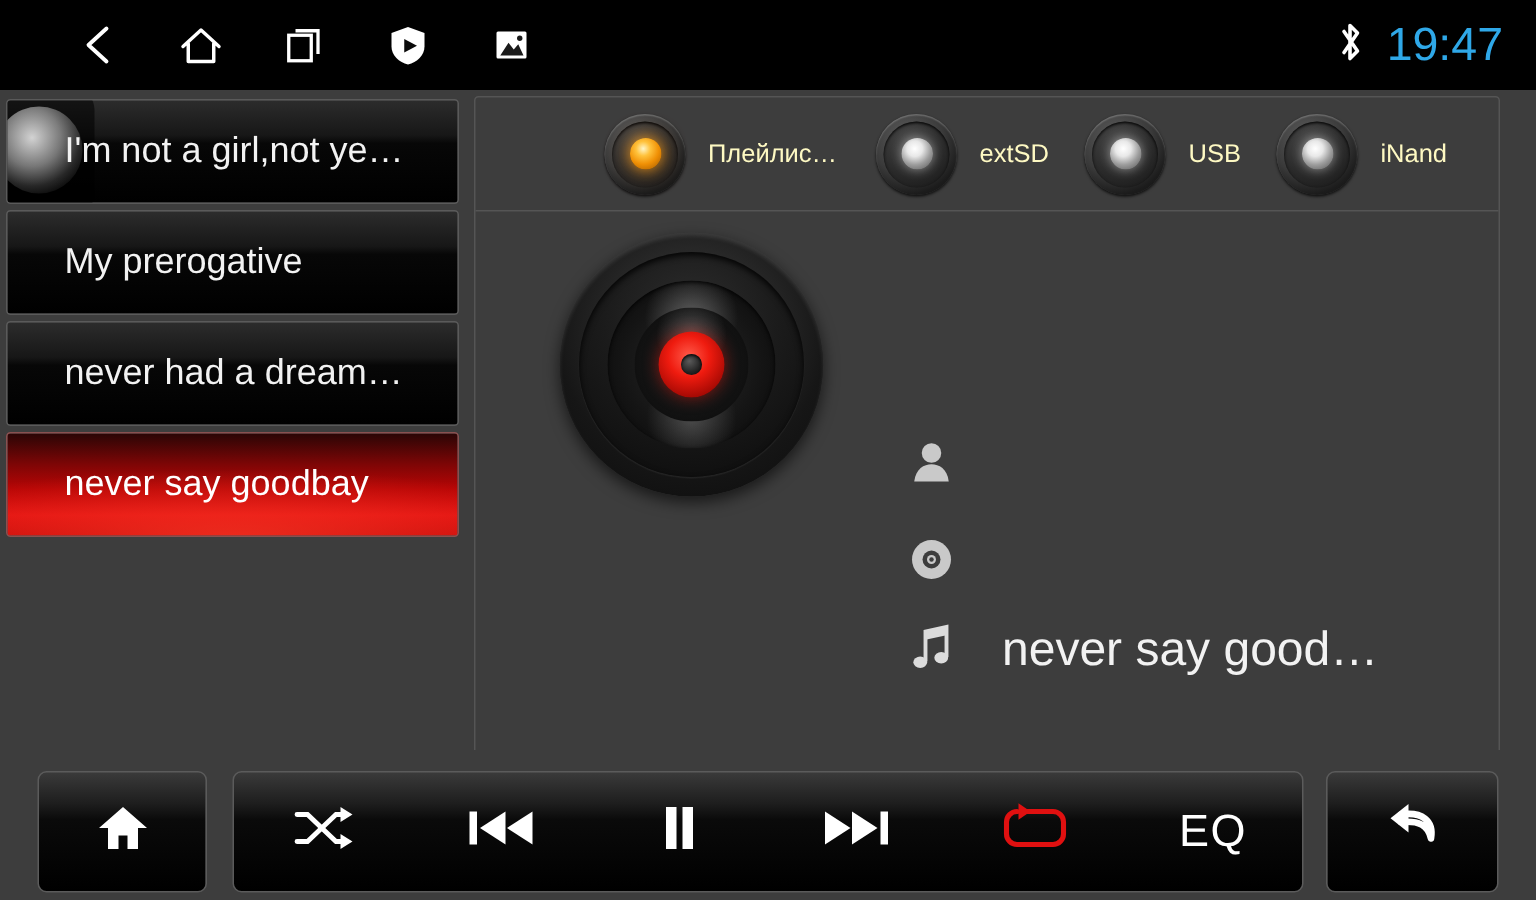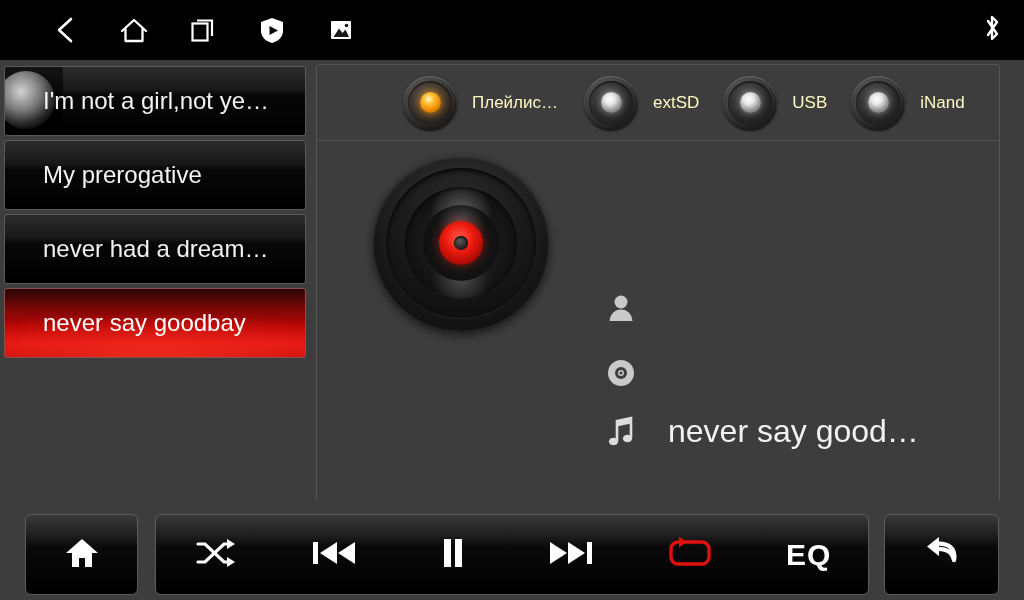--- a/index.html
+++ b/index.html
@@ -151,21 +151,21 @@
     background:radial-gradient(circle at 46% 38%, #ff5a4a 0%, #ef1b0f 38%, #a80a04 74%, #5a0402 100%);
     box-shadow:0 0 10px rgba(220,20,10,.55);
   }
   .disc-hole{
     left:81px; top:81px; width:14px; height:14px;
     background:radial-gradient(circle at 40% 34%, #5a5a5a 0%, #242424 60%, #0a0a0a 100%);
     box-shadow:inset 0 1px 2px rgba(0,0,0,.9);
   }
 
   .meta-row{
-    position:absolute; display:flex; align-items:flex-start;
+    position:absolute; display:flex; align-items:center;
   }
   .meta-icon{
     width:38px; height:38px;
     display:flex; align-items:center; justify-content:center;
   }
   .meta-val{
     color:#f2f2f2; font-size:32px; margin-left:28px; white-space:nowrap;
   }
   #meta-artist{ left:285px; top:148px; }
   #meta-album { left:285px; top:213px; }
@@ -200,21 +200,21 @@
     position:absolute; left:0; bottom:0; width:1024px; height:100px;
     background:#3d3d3d;
   }
   .bbtn{
     position:absolute;
     border:1px solid #5b5b5b; border-radius:6px;
     background:linear-gradient(to bottom,#3a3a3a 0%,#1e1e1e 26%,#0a0a0a 40%,#000 100%);
     display:flex; align-items:center; justify-content:space-around;
   }
   #btn-home{ left:25px; top:14px; width:113px; height:81px; }
-  #ctrlgroup{ left:155px; top:14px; width:714px; height:81px;font-weight:bold; }
+  #ctrlgroup{ left:155px; top:14px; width:714px; height:81px; }
   #btn-back { left:884px; top:14px; width:115px; height:81px; }
   .ctrl{
     width:105px; height:79px;
     display:flex; align-items:center; justify-content:center;
   }
   #eq-label{ color:#fff; font-size:30px; letter-spacing:1px; }
 </style>
 </head>
 <body>
 
@@ -256,20 +256,21 @@
     </div>
 
   </div>
 
   <div class="sb-right">
     <span>
       <svg width="20" height="32" viewBox="0 0 20 32">
         <path d="M6 9 L15 22 L10 27 V5 L15 10 L6 23" fill="none" stroke="#fff" stroke-width="2.4" stroke-linecap="round" stroke-linejoin="round"></path>
       </svg>
     </span>
+    <span id="clock">19:47</span>
   </div>
 </div>
 
 <div id="playlist">
 
   <div class="pl-item">
     <span class="ripple"></span>
     <span class="pl-label">I'm not a girl,not ye…</span>
   </div>
 

